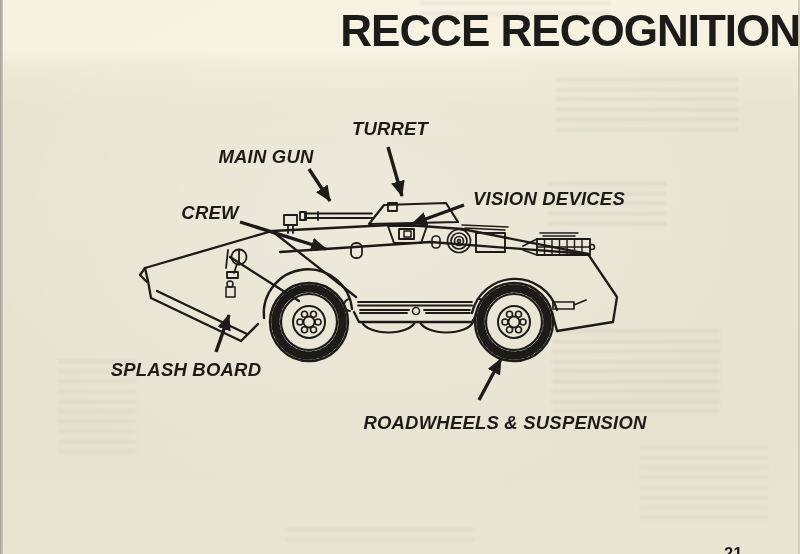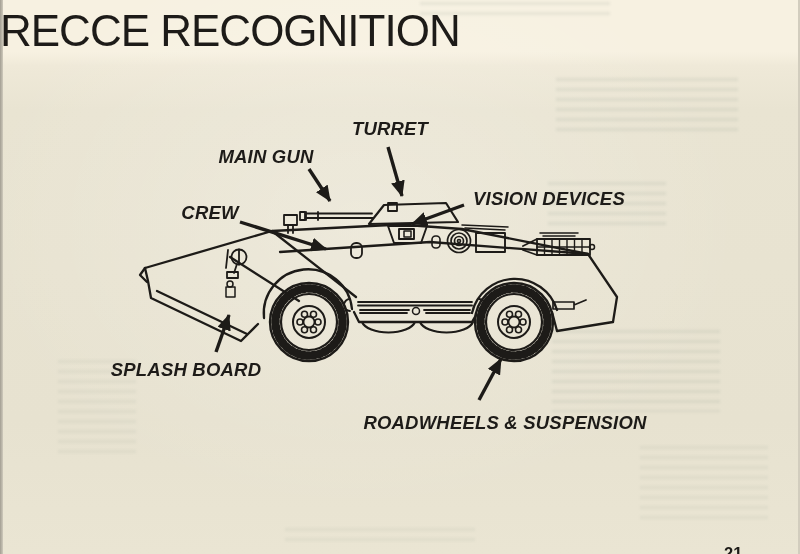--- a/index.html
+++ b/index.html
@@ -13,22 +13,22 @@
     background:
       radial-gradient(ellipse at 45% 40%, rgba(255,255,255,.22) 0%, rgba(255,255,255,0) 62%),
       linear-gradient(180deg,var(--paper-light) 0px,var(--paper-light) 52px,#efe9d8 66px,var(--paper) 110px,#e7e2d0 420px,#eae5d3 554px);
     overflow:hidden;
   }
   
   .edge-left{position:absolute;left:0;top:0;width:3px;height:554px;background:linear-gradient(90deg,#a29e92,#cfcabc);}
   .edge-right{position:absolute;right:0;top:0;width:2px;height:554px;background:#d2cdbe;}
 
   .title{
-    position:absolute;left:0;top:6px;width:100%;text-align:left;
-    font-size:44px;font-weight:400;letter-spacing:-1px;color:var(--ink);
+    position:absolute;left:0;top:6px;width:100%;text-align:right;
+    font-size:44px;font-weight:700;letter-spacing:-1px;color:var(--ink);
   }
 
   svg.diagram{position:absolute;left:0;top:0;width:800px;height:554px;}
   .art *{stroke:var(--ink);fill:none;}
   .lbl{
     font-family:"Liberation Sans",sans-serif;font-style:italic;font-weight:700;
     font-size:18.5px;fill:var(--ink);stroke:none;text-anchor:middle;letter-spacing:.2px;
   }
   .arrow{stroke:var(--ink);stroke-width:3.4;fill:none;}
 

